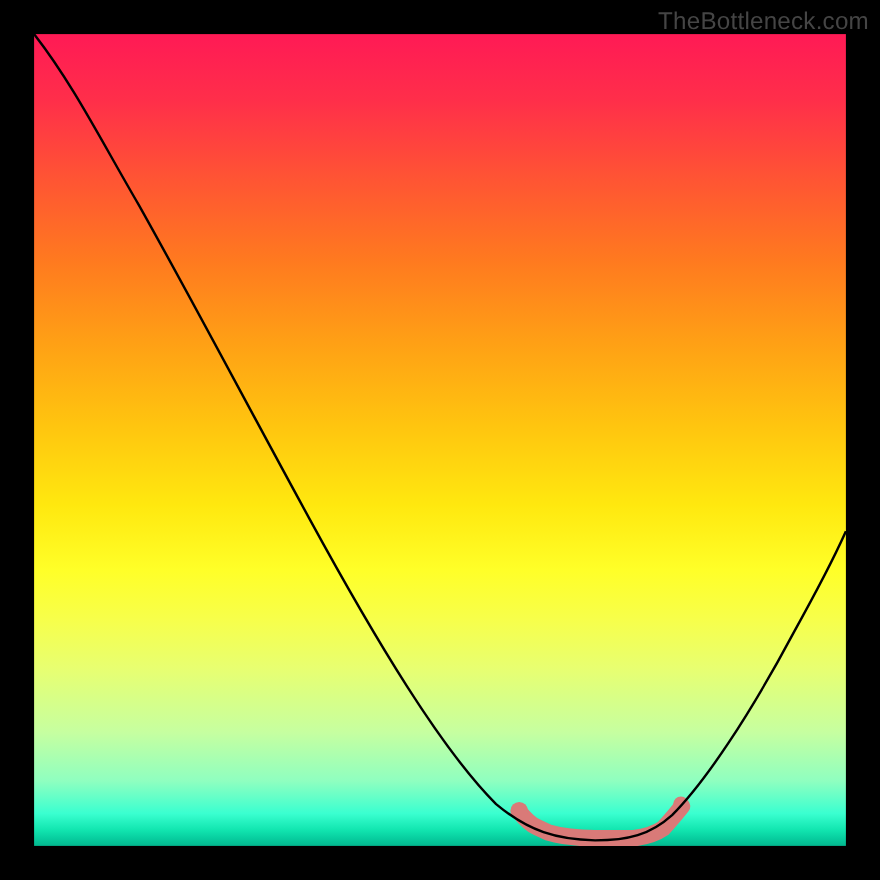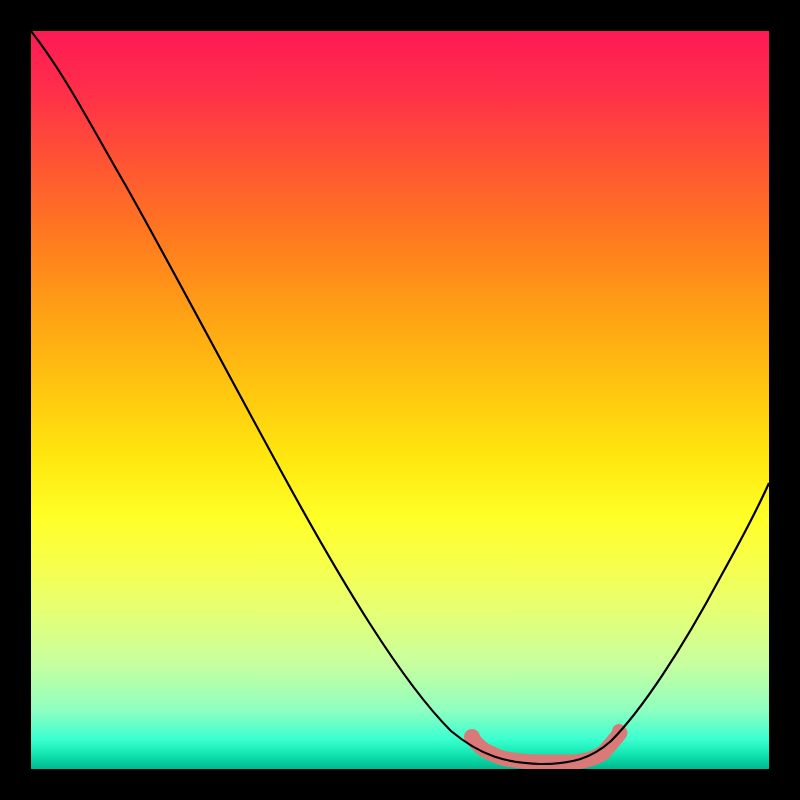--- a/index.html
+++ b/index.html
@@ -55,20 +55,21 @@
     left: 0;
     top: 0;
     width: 738px;
     height: 738px;
   }
 </style>
 </head>
 <body>
 
 <div class="container">
+  <div class="watermark">TheBottleneck.com</div>
   <div class="plot-area">
     <svg class="curve" viewBox="0 0 738 738">
       <path d="M 441 707
                Q 450 718 457 721
                L 468 726
                Q 485 731 510 731
                L 545 731
                Q 562 729 572 722
                Q 582 711 589 702" stroke="#d97a78" stroke-width="15" fill="none" stroke-linecap="round" stroke-linejoin="round"></path>
       <circle cx="441" cy="706" r="8" fill="#d97a78"></circle>

